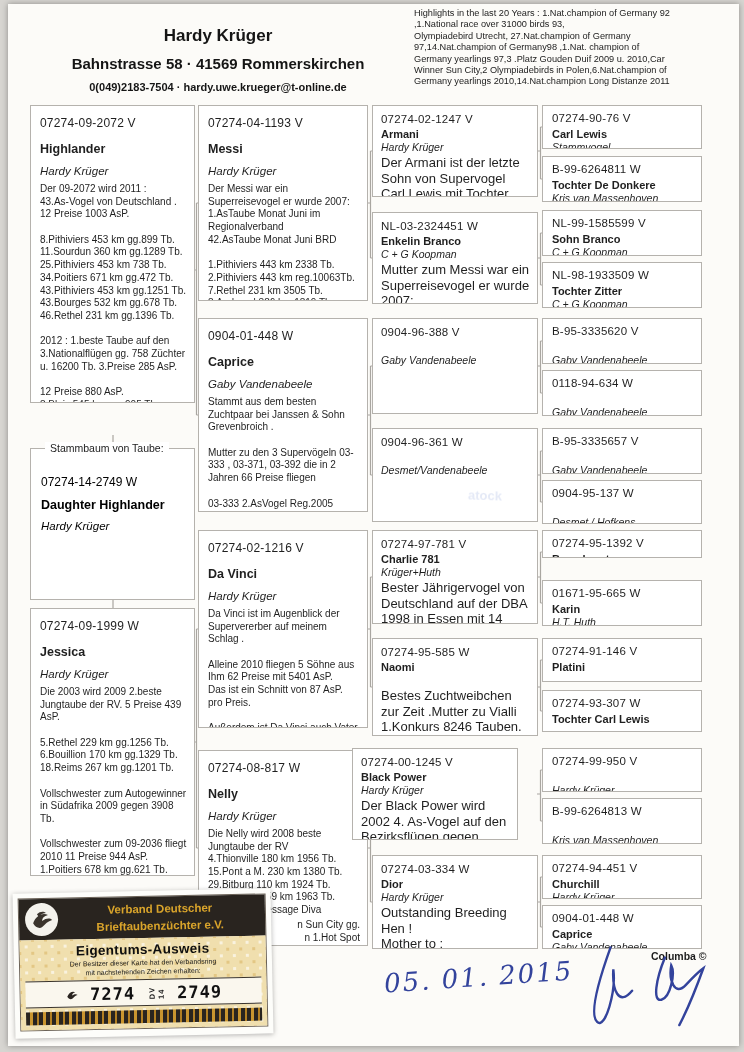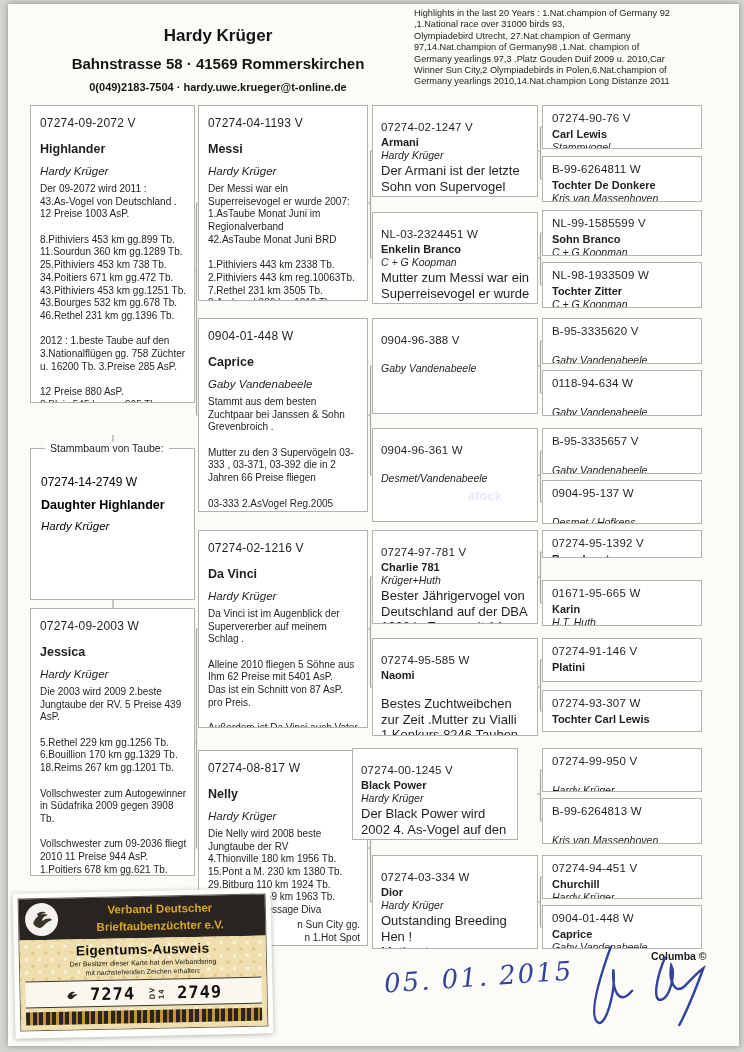--- a/index.html
+++ b/index.html
@@ -16,21 +16,21 @@
   .hl{left:414px;top:8px;width:322px;font-size:9.2px;line-height:1.24;color:#1c1c1c;
       white-space:pre-line;}
   
   .pbox{position:absolute;background:#fff;border:1px solid #b5b2ad;box-sizing:border-box;
         color:#1f1f1f;overflow:hidden;}
   .c12{padding:10px 7px 4px 9px;}
   .c12 .ring{font-size:12px;margin-bottom:12px;letter-spacing:.2px;}
   .c12 .pname{font-size:12.5px;font-weight:bold;margin-bottom:9px;min-height:13px;}
   .c12 .breeder{font-size:11.5px;font-style:italic;margin-bottom:6px;min-height:12px;}
   .c12 .ptext{font-size:10px;line-height:1.27;white-space:pre-line;}
-  .c3{padding:15px 6px 3px 8px;}
+  .c3{padding:7px 6px 3px 8px;}
   .c3 .ring{font-size:11.5px;margin-bottom:3px;letter-spacing:.2px;}
   .c3 .pname{font-size:11px;font-weight:bold;min-height:12px;margin-bottom:1px;}
   .c3 .breeder{font-size:10.5px;font-style:italic;min-height:12px;margin-bottom:2px;}
   .c3 .ptext{font-size:13px;line-height:1.2;white-space:pre-line;}
   .c4{padding:6px 6px 2px 9px;}
   .c4 .ring{font-size:11.5px;margin-bottom:4px;letter-spacing:.2px;}
   .c4 .pname{font-size:11px;font-weight:bold;min-height:12px;margin-bottom:1px;}
   .c4 .breeder{font-size:10.5px;font-style:italic;min-height:12px;}
   .frag{text-align:right;margin-top:2px;}
   
@@ -134,21 +134,21 @@
   </div>
 
   <div class="subj">
     <div class="lbl">Stammbaum von Taube:</div>
     <div class="ring">07274-14-2749 W</div>
     <div class="pname">Daughter Highlander</div>
     <div class="breeder">Hardy Krüger</div>
   </div>
 
   <div class="pbox c12" style="left:30px;top:608px;width:165px;height:268px">
-    <div class="ring">07274-09-2003 W</div>
+    <div class="ring">07274-09-1999 W</div>
     <div class="pname">Jessica</div>
     <div class="breeder">Hardy Krüger</div>
     <div class="ptext">Die 2003 wird 2009 2.beste Jungtaube der RV.  5 Preise 439 AsP.
 
 5.Rethel 229 km gg.1256 Tb.
 6.Bouillion 170 km gg.1329 Tb.
 18.Reims 267 km gg.1201 Tb.
 
 Vollschwester zum Autogewinner in Südafrika 2009 gegen 3908 Tb.
 

